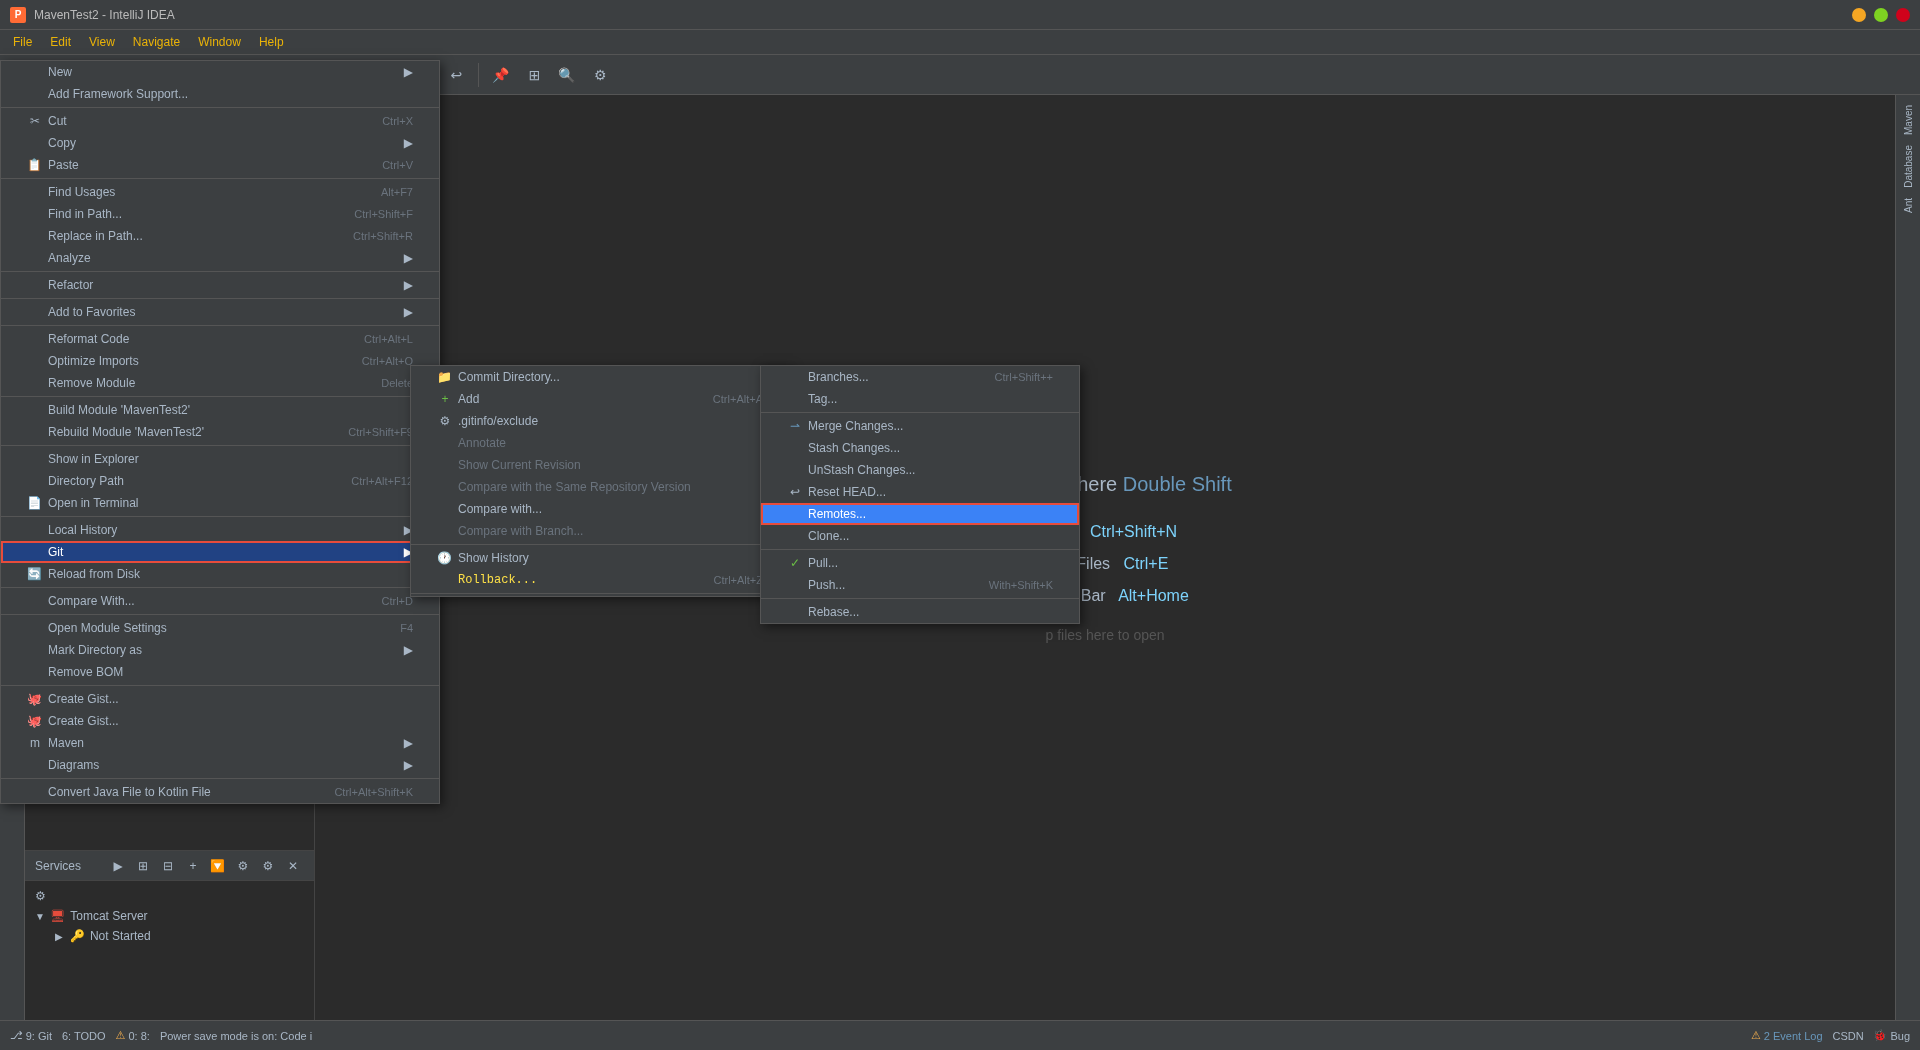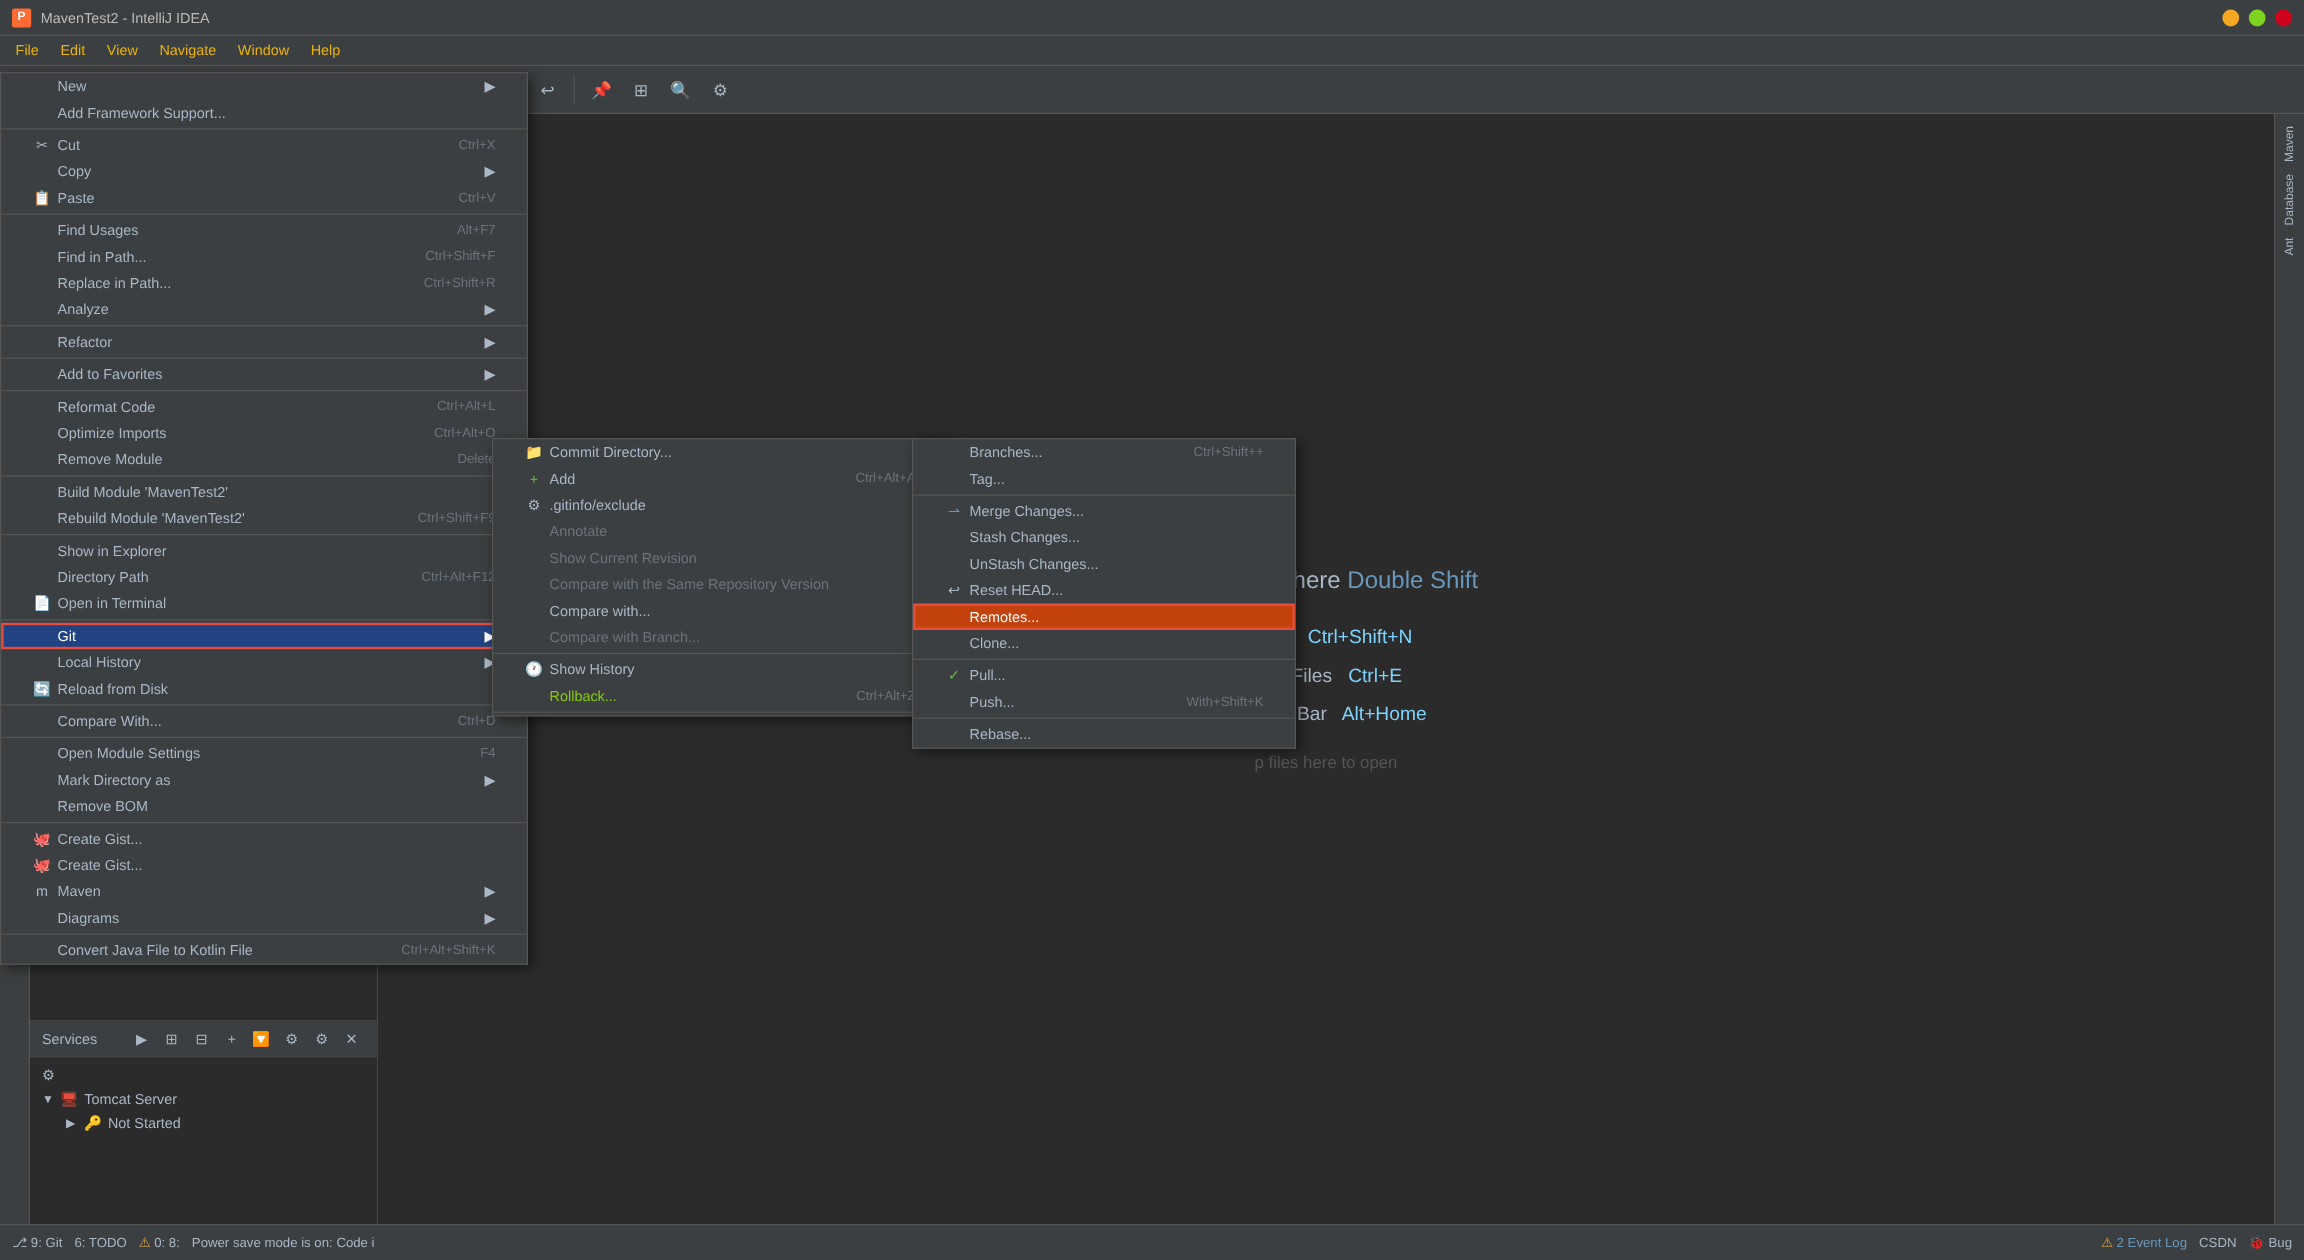--- a/index.html
+++ b/index.html
@@ -717,31 +717,31 @@
   <div class="cm-item">
     <span class="cm-icon"></span>
     <span class="cm-label">Directory Path</span>
     <span class="cm-shortcut">Ctrl+Alt+F12</span>
   </div>
   <div class="cm-item">
     <span class="cm-icon">📄</span>
     <span class="cm-label">Open in Terminal</span>
   </div>
   <div class="cm-separator"></div>
+  <div class="cm-item">
+    <span class="cm-icon"></span>
+    <span class="cm-label">Local History</span>
+    <span class="cm-arrow">▶</span>
+  </div>
+
   <div class="cm-item git-item-highlighted" style="position:relative;">
     <div class="git-item-box"></div>
     <span class="cm-icon"></span>
     <span class="cm-label" style="color:white;">Git</span>
     <span class="cm-arrow" style="color:white;">▶</span>
-  </div>
-
-  <div class="cm-item">
-    <span class="cm-icon"></span>
-    <span class="cm-label">Local History</span>
-    <span class="cm-arrow">▶</span>
   </div>
   <div class="cm-item">
     <span class="cm-icon">🔄</span>
     <span class="cm-label">Reload from Disk</span>
   </div>
   <div class="cm-separator"></div>
   <div class="cm-item">
     <span class="cm-icon"></span>
     <span class="cm-label">Compare With...</span>
     <span class="cm-shortcut">Ctrl+D</span>
@@ -822,21 +822,21 @@
     <span class="cm-icon"></span>
     <span class="cm-label" style="color:#6a737d;">Compare with Branch...</span>
   </div>
   <div class="cm-separator"></div>
   <div class="cm-item">
     <span class="cm-icon">🕐</span>
     <span class="cm-label">Show History</span>
   </div>
   <div class="cm-item disabled">
     <span class="cm-icon"></span>
-    <span class="cm-label" style="color:#84cc16;">Rollback...</span>
+    <span class="cm-label" style="color:#fde047;font-family:Liberation Mono, monospace;">Rollback...</span>
     <span class="cm-shortcut" style="color:#6a737d;">Ctrl+Alt+Z</span>
   </div>
   <div class="cm-separator"></div>
 
 </div>
 
 <div class="context-menu-3">
   <div class="cm-item">
     <span class="cm-icon"></span>
     <span class="cm-label">Branches...</span>
@@ -857,21 +857,21 @@
   </div>
   <div class="cm-item">
     <span class="cm-icon"></span>
     <span class="cm-label">UnStash Changes...</span>
   </div>
   <div class="cm-item">
     <span class="cm-icon" style="color:#a9b7c6;">↩</span>
     <span class="cm-label">Reset HEAD...</span>
   </div>
 
-  <div class="cm-item remotes-item-highlighted" style="position:relative; background:#c2410c;">
+  <div class="cm-item remotes-item-highlighted" style="position:relative; background:#3b82f6;">
     <div class="remotes-item-box"></div>
     <span class="cm-icon"></span>
     <span class="cm-label" style="color:white;">Remotes...</span>
   </div>
   <div class="cm-item">
     <span class="cm-icon"></span>
     <span class="cm-label">Clone...</span>
   </div>
   <div class="cm-separator"></div>
   <div class="cm-item">

